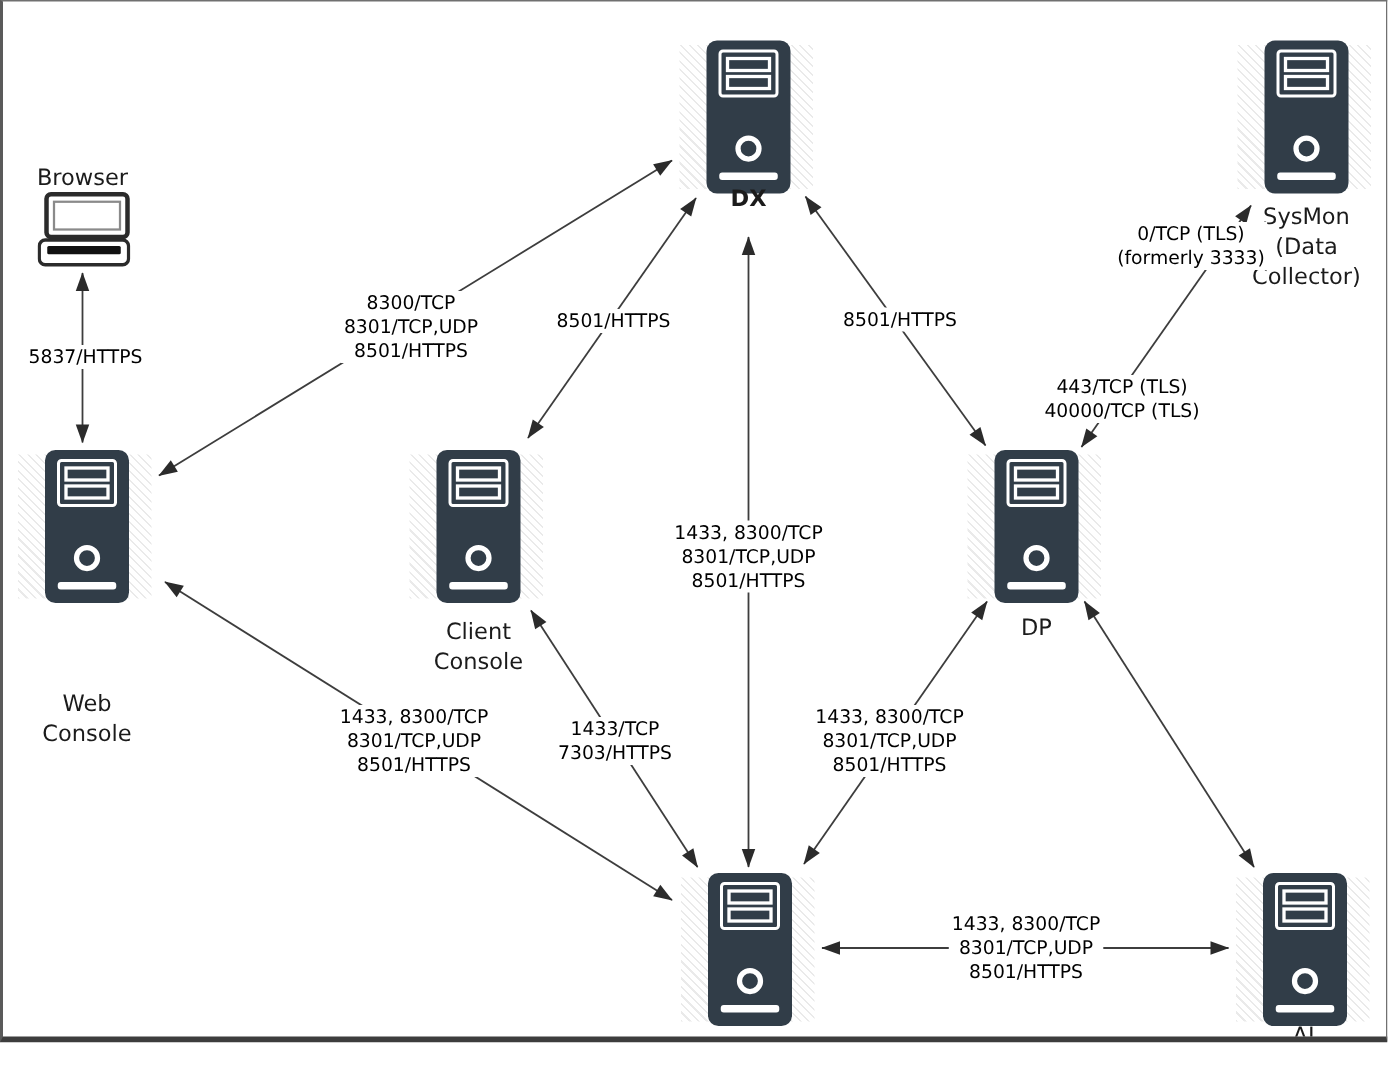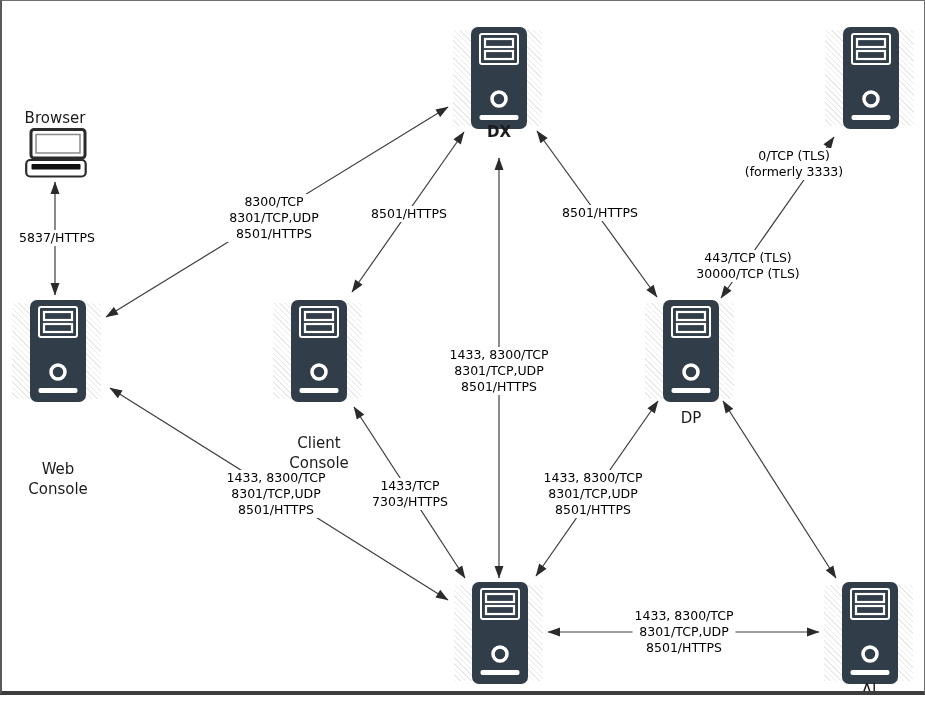--- a/index.html
+++ b/index.html
@@ -146,38 +146,41 @@
       <rect x="10" y="8" width="38" height="30" rx="2" fill="none" stroke="#fff" stroke-width="2"></rect>
       <rect x="15" y="13" width="28" height="8" fill="none" stroke="#fff" stroke-width="2.2"></rect>
       <rect x="15" y="25" width="28" height="8" fill="none" stroke="#fff" stroke-width="2.2"></rect>
       <circle cx="29" cy="73" r="7" fill="none" stroke="#fff" stroke-width="3.5"></circle>
       <rect x="9.5" y="89" width="39" height="5" rx="2" fill="#fff"></rect>
     </svg>
   </div>
 
   <div class="node-label" style="left:53px;top:117px;">Browser</div>
   <div class="node-label" style="left:497px;top:131px;font-weight:bold;">DX</div>
+  <div class="node-label" style="left:869px;top:163px;">SysMon
+(Data
+Collector)</div>
   <div class="node-label" style="left:56px;top:430px;margin-top:48px;">Web
 Console</div>
-  <div class="node-label" style="left:317px;top:452px;">Client
+  <div class="node-label" style="left:317px;top:430px;">Client
 Console</div>
   <div class="node-label" style="left:689px;top:417px;">DP</div>
   <div class="node-label" style="left:498px;top:701px;margin-left:12px;">PM</div>
   <div class="node-label" style="left:867px;top:699px;">AI Engine</div>
 
   <div class="edge-label" style="left:55px;top:237px;">5837/HTTPS</div>
   <div class="edge-label" style="left:272px;top:217px;">8300/TCP
 8301/TCP,UDP
 8501/HTTPS</div>
   <div class="edge-label" style="left:407px;top:213px;">8501/HTTPS</div>
   <div class="edge-label" style="left:598px;top:212px;">8501/HTTPS</div>
   <div class="edge-label" style="left:792px;top:163px;">0/TCP (TLS)
 (formerly 3333)</div>
   <div class="edge-label" style="left:746px;top:265px;">443/TCP (TLS)
-30000/TCP (TLS)</div>
+40000/TCP (TLS)</div>
   <div class="edge-label" style="left:497px;top:370px;">1433, 8300/TCP
 8301/TCP,UDP
 8501/HTTPS</div>
   <div class="edge-label" style="left:274px;top:493px;">1433, 8300/TCP
 8301/TCP,UDP
 8501/HTTPS</div>
   <div class="edge-label" style="left:408px;top:493px;">1433/TCP
 7303/HTTPS</div>
   <div class="edge-label" style="left:591px;top:493px;">1433, 8300/TCP
 8301/TCP,UDP

